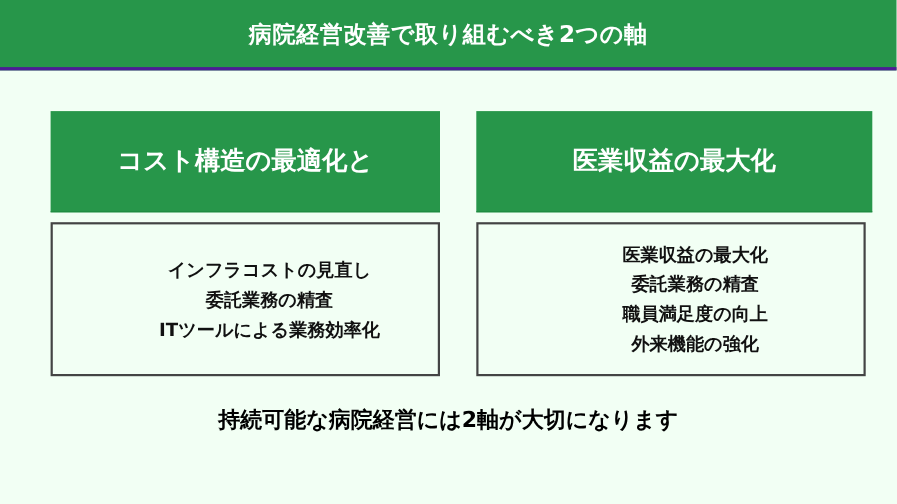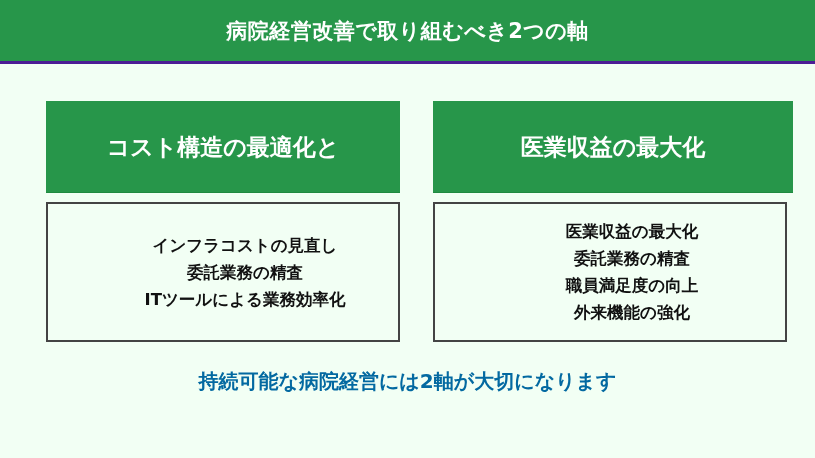--- a/index.html
+++ b/index.html
@@ -31,21 +31,21 @@
     box-sizing:border-box;
     background:#f2fff4;
     display:flex; flex-direction:column; align-items:center; justify-content:center;
     color:#111; font-size:16.5px; font-weight:bold; line-height:27px;padding-left:44px;
   }
   .left  { left:46px; width:354px; }
   .right { left:419px; width:354px;margin-left:14px; }
   .col-head.right { width:360px; }
   .footer {
     position:absolute; left:0; top:368px; width:815px; text-align:center;
-    color:#0369a1; font-size:20px; font-weight:bold;
+    color:#000000; font-size:20px; font-weight:bold;
   }
 </style>
 </head>
 <body>
 
 <div class="header">病院経営改善で取り組むべき2つの軸</div>
 
 <div class="col-head left">
   <div>
     <span>コスト構造の最適化と</span>

